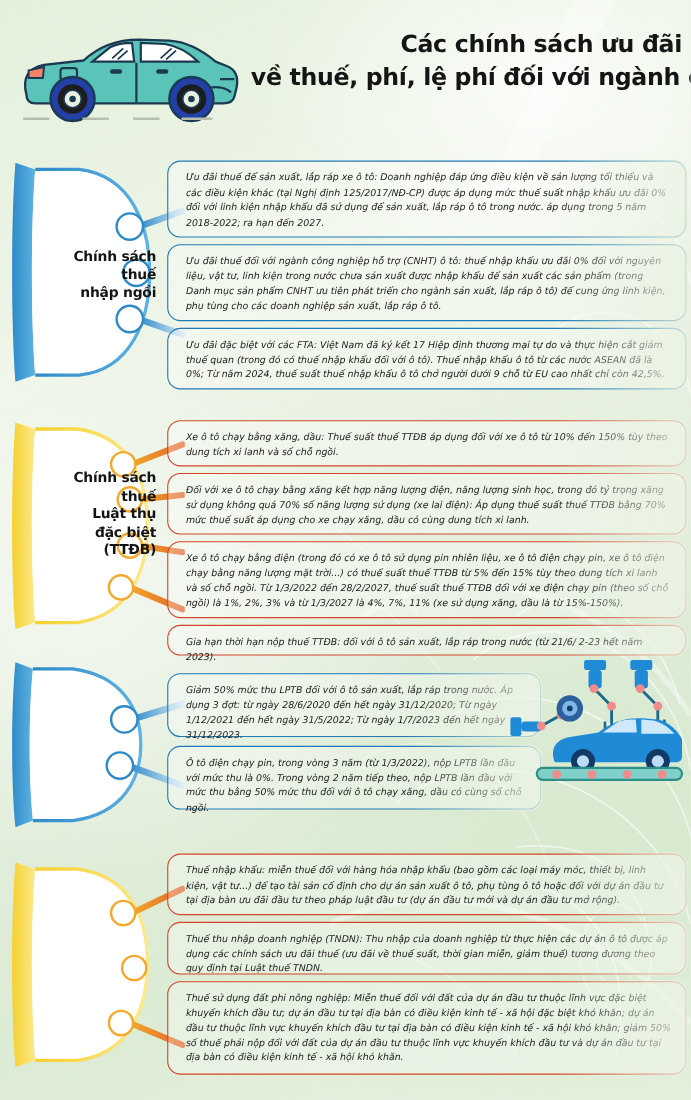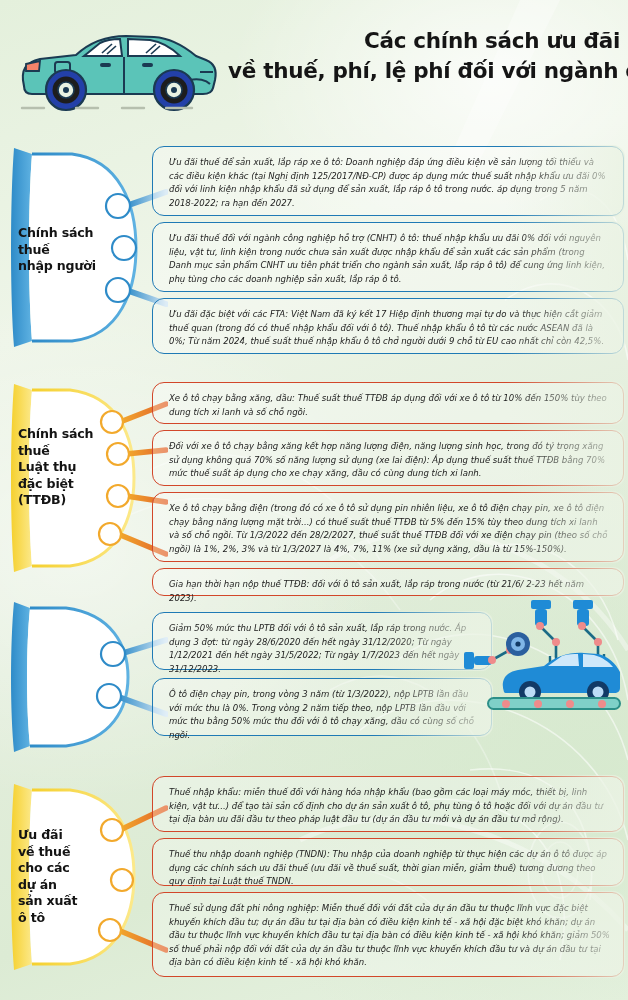--- a/index.html
+++ b/index.html
@@ -75,21 +75,21 @@
 
   .sec-left {
     position: absolute;
     left: 8px;
     top: 0;
   }
 
   .sec-label {
     position: absolute;
     width: 124px;
-    text-align: left;
+    text-align: right;
     font-weight: bold;
     font-size: 12.6px;
     line-height: 16.5px;
     color: #141414;
     left: 18px;
     letter-spacing: -.2px;
   }
 
   .cards {
     position: absolute;
@@ -249,21 +249,21 @@
       <g fill="#ffffff" stroke="#2E8BC8" stroke-width="2.2">
         <circle cx="110" cy="66" r="12"></circle>
         <circle cx="116" cy="108" r="12"></circle>
         <circle cx="110" cy="150" r="12"></circle>
       </g>
     </svg>
 
     <div class="sec-label" style="top:85px">
       <div>Chính sách</div>
       <div>thuế</div>
-      <div>nhập người</div>
+      <div>nhập ngồi</div>
     </div>
 
     <div class="cards">
       <div class="card blue" style="top:6px;height:70px">
         <div class="card-text">Ưu đãi thuế để sản xuất, lắp ráp xe ô tô: Doanh nghiệp đáp ứng điều kiện về sản lượng tối thiểu và các điều kiện khác (tại Nghị định 125/2017/NĐ-CP) được áp dụng mức thuế suất nhập khẩu ưu đãi 0% đối với linh kiện nhập khẩu đã sử dụng để sản xuất, lắp ráp ô tô trong nước. áp dụng trong 5 năm 2018-2022; ra hạn đến 2027.</div>
       </div>
       <div class="card blue" style="top:82px;height:70px">
         <div class="card-text">Ưu đãi thuế đối với ngành công nghiệp hỗ trợ (CNHT) ô tô: thuế nhập khẩu ưu đãi 0% đối với nguyên liệu, vật tư, linh kiện trong nước chưa sản xuất được nhập khẩu để sản xuất các sản phẩm (trong Danh mục sản phẩm CNHT ưu tiên phát triển cho ngành sản xuất, lắp ráp ô tô) để cung ứng linh kiện, phụ tùng cho các doanh nghiệp sản xuất, lắp ráp ô tô.</div>
       </div>
       <div class="card blue" style="top:158px;height:56px">
@@ -443,28 +443,20 @@
         <path d="M122 108 L 158 108"></path>
         <path d="M110 158 L 158 178"></path>
       </g>
       <g fill="#ffffff" stroke="#F2A92C" stroke-width="2.2">
         <circle cx="104" cy="58" r="11"></circle>
         <circle cx="114" cy="108" r="11"></circle>
         <circle cx="102" cy="158" r="11"></circle>
       </g>
     </svg>
 
-    <div class="sec-label" style="top:55px">
-      <div>Ưu đãi</div>
-      <div>về thuế</div>
-      <div>cho các</div>
-      <div>dự án</div>
-      <div>sản xuất</div>
-      <div>ô tô</div>
-    </div>
 
     <div class="cards">
       <div class="card warm" style="top:4px;height:56px">
         <div class="card-text">Thuế nhập khẩu: miễn thuế đối với hàng hóa nhập khẩu (bao gồm các loại máy móc, thiết bị, linh kiện, vật tư...) để tạo tài sản cố định cho dự án sản xuất ô tô, phụ tùng ô tô hoặc đối với dự án đầu tư tại địa bàn ưu đãi đầu tư theo pháp luật đầu tư (dự án đầu tư mới và dự án đầu tư mở rộng).</div>
       </div>
       <div class="card warm" style="top:66px;height:48px">
         <div class="card-text">Thuế thu nhập doanh nghiệp (TNDN): Thu nhập của doanh nghiệp từ thực hiện các dự án ô tô được áp dụng các chính sách ưu đãi thuế (ưu đãi về thuế suất, thời gian miễn, giảm thuế) tương đương theo quy định tại Luật thuế TNDN.</div>
       </div>
       <div class="card warm" style="top:120px;height:85px">
         <div class="card-text">Thuế sử dụng đất phi nông nghiệp: Miễn thuế đối với đất của dự án đầu tư thuộc lĩnh vực đặc biệt khuyến khích đầu tư; dự án đầu tư tại địa bàn có điều kiện kinh tế - xã hội đặc biệt khó khăn; dự án đầu tư thuộc lĩnh vực khuyến khích đầu tư tại địa bàn có điều kiện kinh tế - xã hội khó khăn; giảm 50% số thuế phải nộp đối với đất của dự án đầu tư thuộc lĩnh vực khuyến khích đầu tư và dự án đầu tư tại địa bàn có điều kiện kinh tế - xã hội khó khăn.</div>

